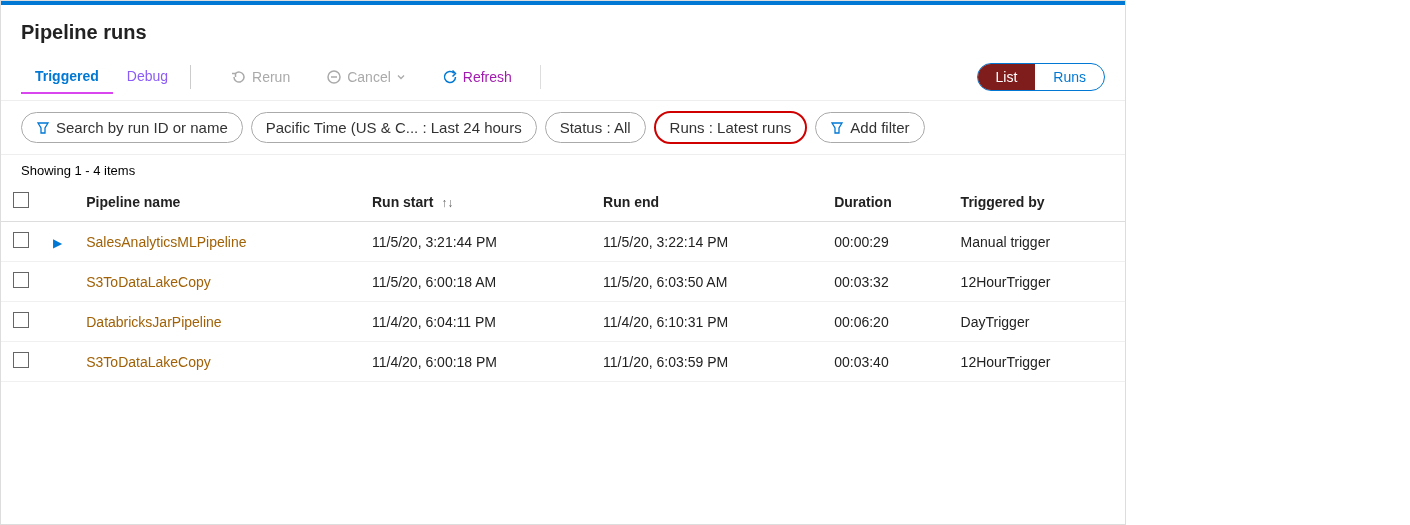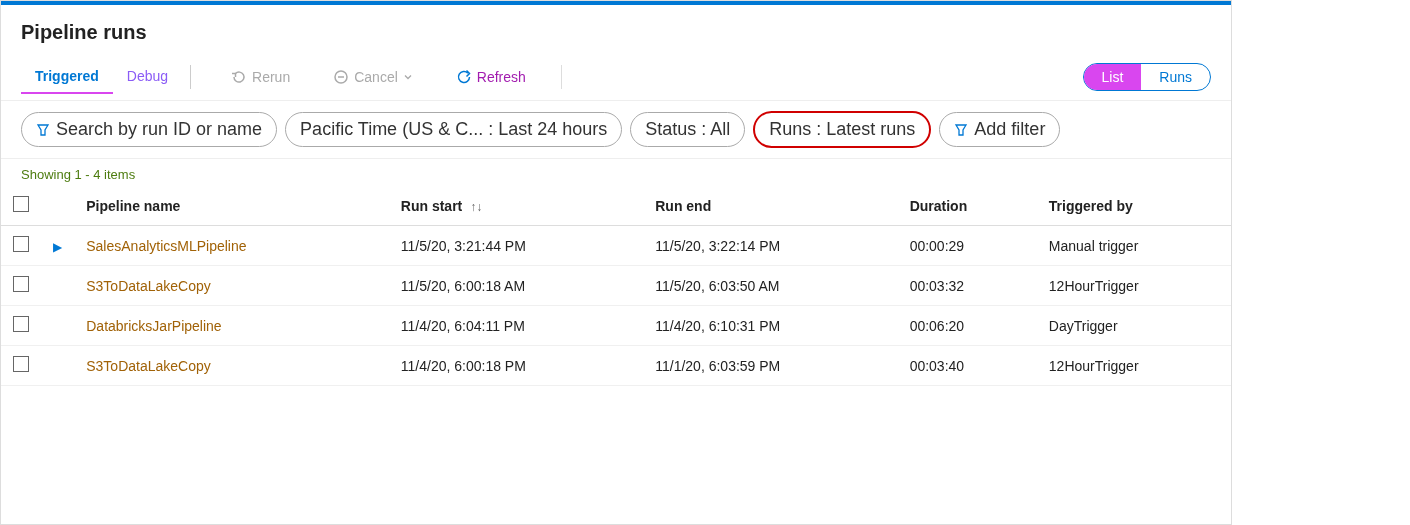--- a/index.html
+++ b/index.html
@@ -3,21 +3,21 @@
   <meta charset="utf-8">
   <style>
     * { box-sizing: border-box; margin: 0; padding: 0; }
     body {
       font-family: 'Segoe UI', Arial, sans-serif;
       font-size: 14px;
       background: #fff;
       color: #222;
     }
     .page-container {
-      width: 1232px;
+      width: 1126px;
       min-height: 525px;
       background: #fff;
       border: 1px solid #ddd;
       overflow: hidden;
     }
     .top-border {
       height: 4px;
       background: #0078d4;
     }
     .page-title {
@@ -53,21 +53,21 @@
     }
     .tab-divider {
       width: 1px;
       height: 24px;
       background: #ccc;
       margin: 0 8px;
     }
     .toolbar-actions {
       display: flex;
       align-items: center;
-      gap: 19px;
+      gap: 12px;
       flex: 1;
     }
     .toolbar-btn {
       display: flex;
       align-items: center;
       gap: 5px;
       padding: 6px 12px;
       border: none;
       background: transparent;
       cursor: pointer;
@@ -93,52 +93,52 @@
     }
     .view-btn {
       padding: 5px 18px;
       font-size: 14px;
       border: none;
       cursor: pointer;
       background: transparent;
       color: #0078d4;
     }
     .view-btn.active {
-      background: #d946ef;
+      background: #7f1d1d;
       color: #fff;
     }
     .filter-bar {
       display: flex;
       align-items: center;
       padding: 10px 20px;
       gap: 8px;
       border-bottom: 1px solid #eee;
     }
     .filter-pill {
       display: flex;
       align-items: center;
       gap: 6px;
       padding: 6px 14px;
       border: 1px solid #aaa;
       border-radius: 20px;
-      font-size: 18px;
+      font-size: 15px;
       color: #333;
       cursor: pointer;
       background: #fff;
       white-space: nowrap;
     }
     .filter-pill.highlight {
       border: 2px solid #d00000;
       font-weight: 500;
     }
     .filter-pill svg { color: #0078d4; }
     .items-count {
       padding: 8px 20px 4px 20px;
       font-size: 13px;
-      color: #4d7c0f;
+      color: #000000;
     }
     .data-table {
       width: 100%;
       border-collapse: collapse;
     }
     .data-table th {
       text-align: left;
       padding: 10px 12px;
       font-weight: 600;
       font-size: 14px;

